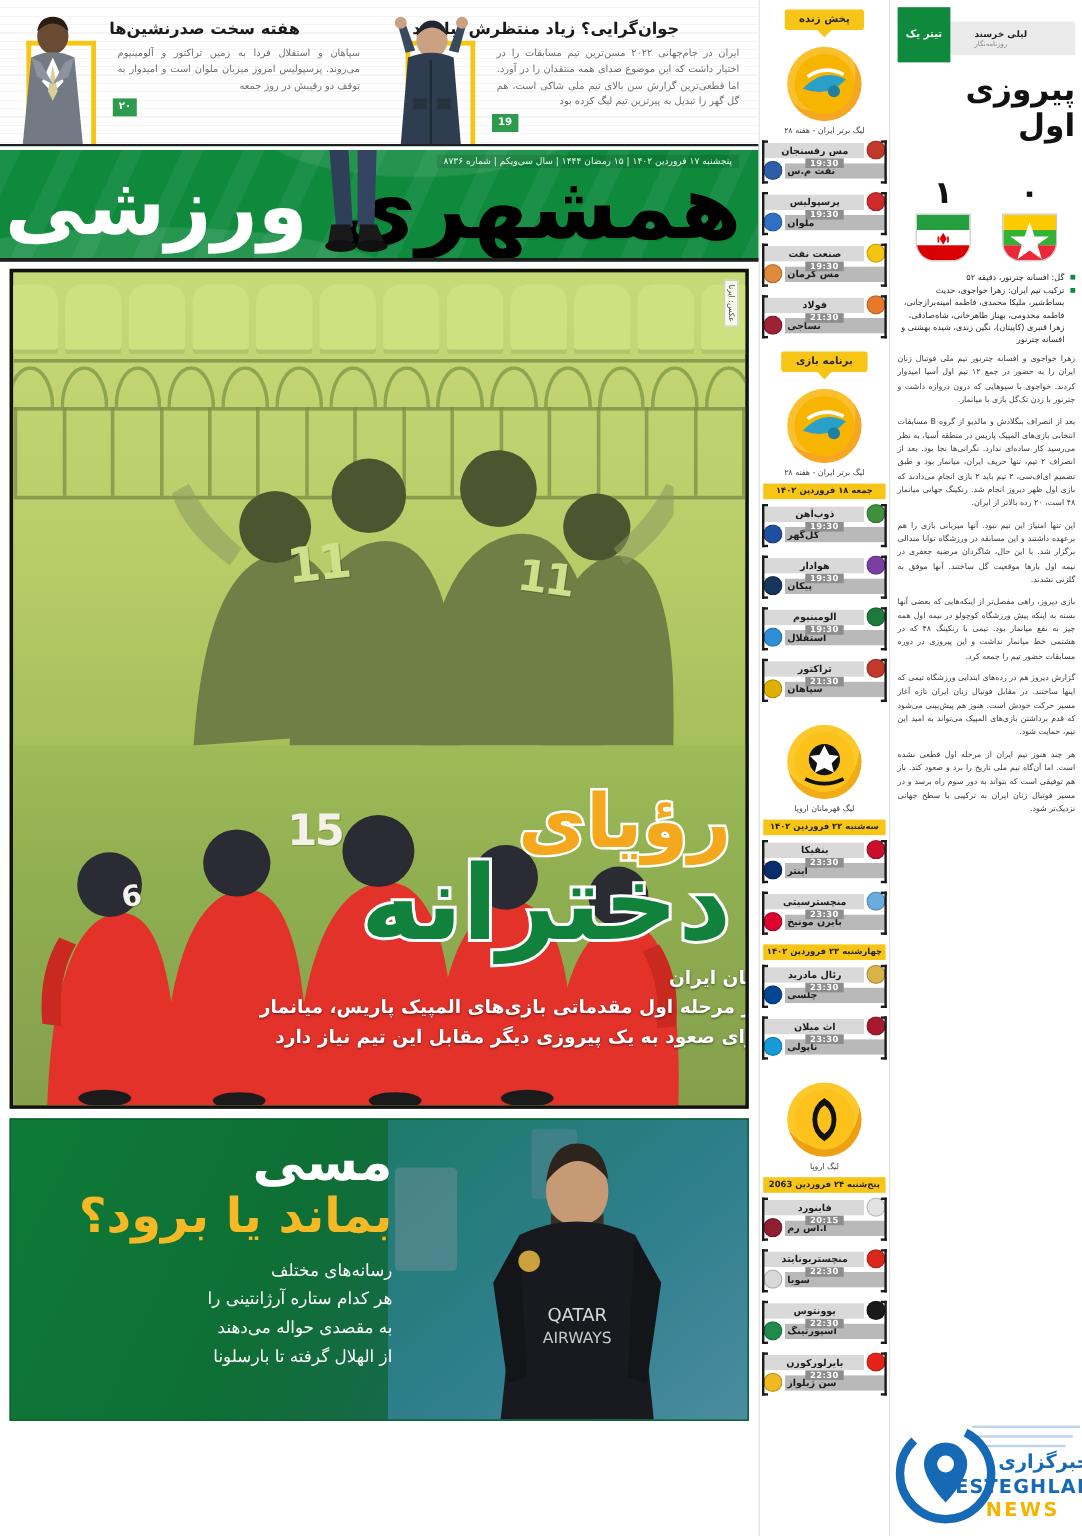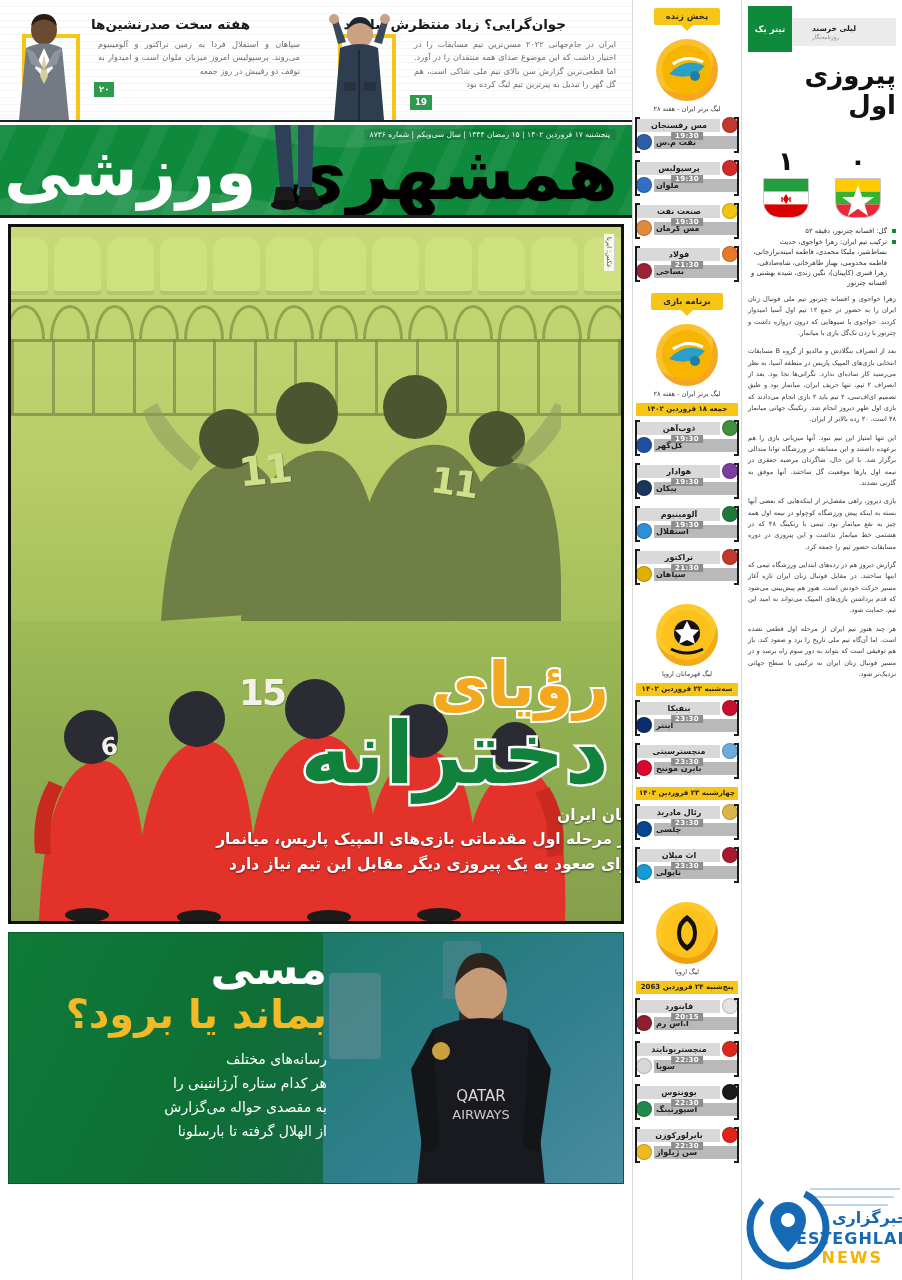--- a/index.html
+++ b/index.html
@@ -548,21 +548,21 @@
             <circle cx="118" cy="118" r="9" fill="#caa13c"></circle>
           </g>
         </svg>
       </div>
       <div class="messi-text">
         <div class="m-1">مسی</div>
         <div class="m-2">بماند یا برود؟</div>
         <div class="m-body">
           <div>رسانه‌های مختلف</div>
           <div>هر کدام ستاره آرژانتینی را</div>
-          <div>به مقصدی حواله می‌گزارش</div>
+          <div>به مقصدی حواله می‌دهند</div>
           <div>از الهلال گرفته تا بارسلونا</div>
         </div>
       </div>
     </div>
   </div>
 
   <div class="side-col" id="sidebar">
       <div class="sec-tab">پخش زنده</div>
       <div class="comp-logo iran">
         <svg width="52" height="52" viewBox="0 0 52 52">

